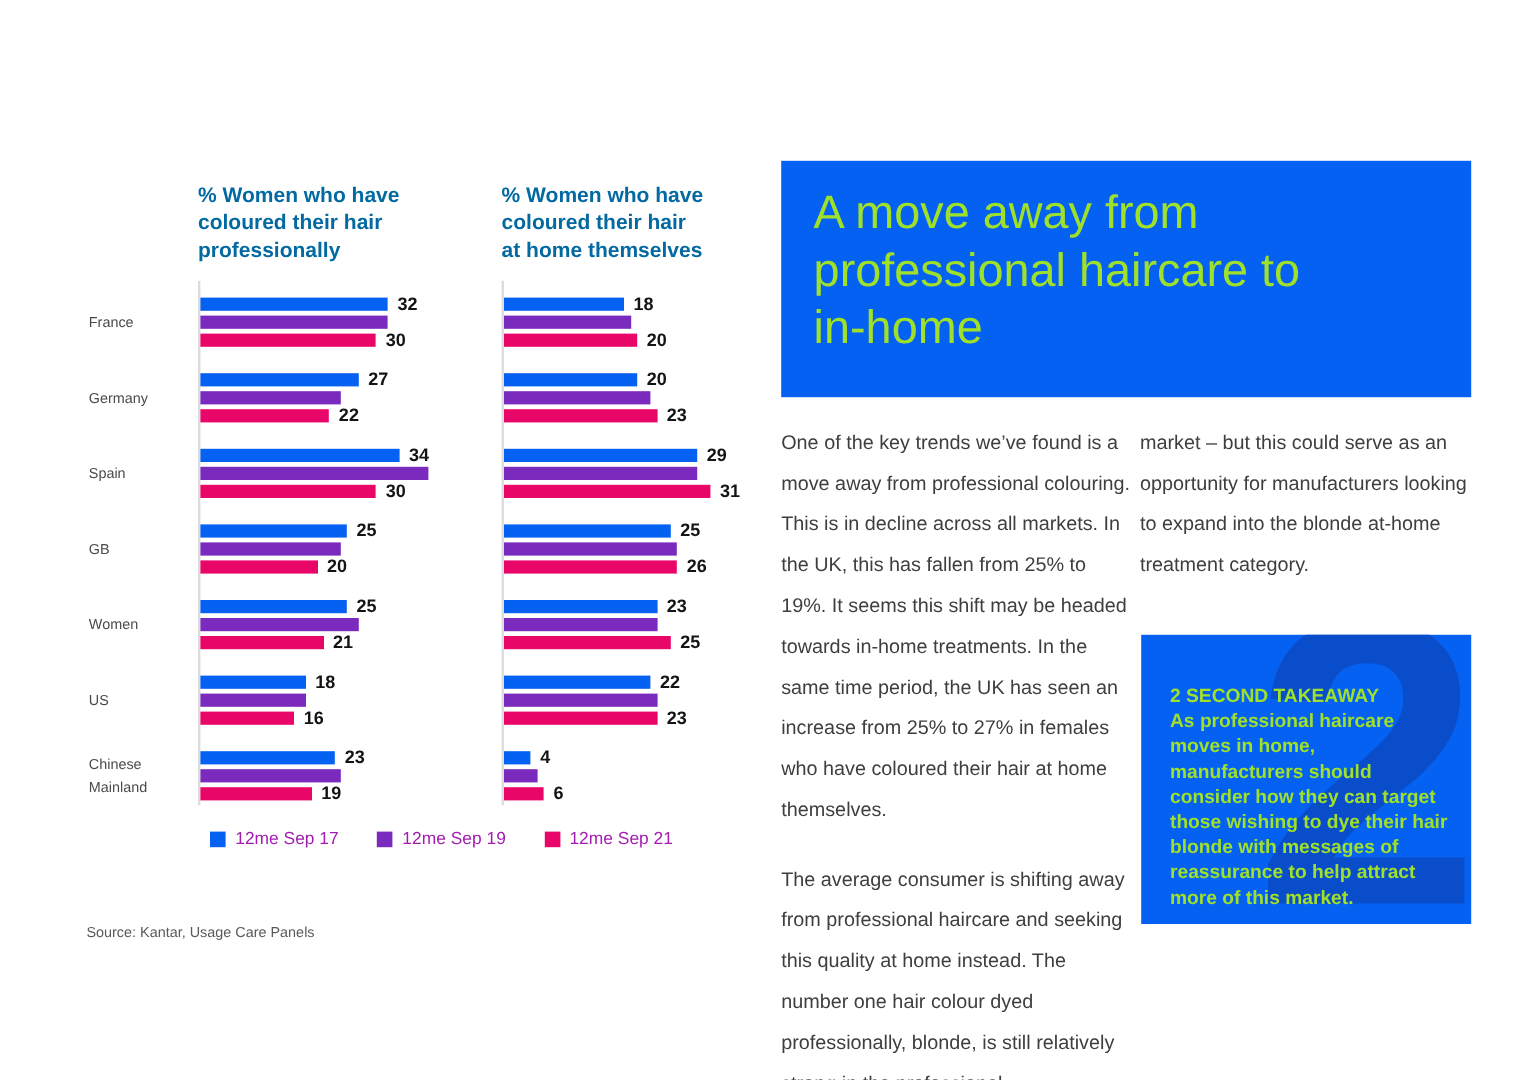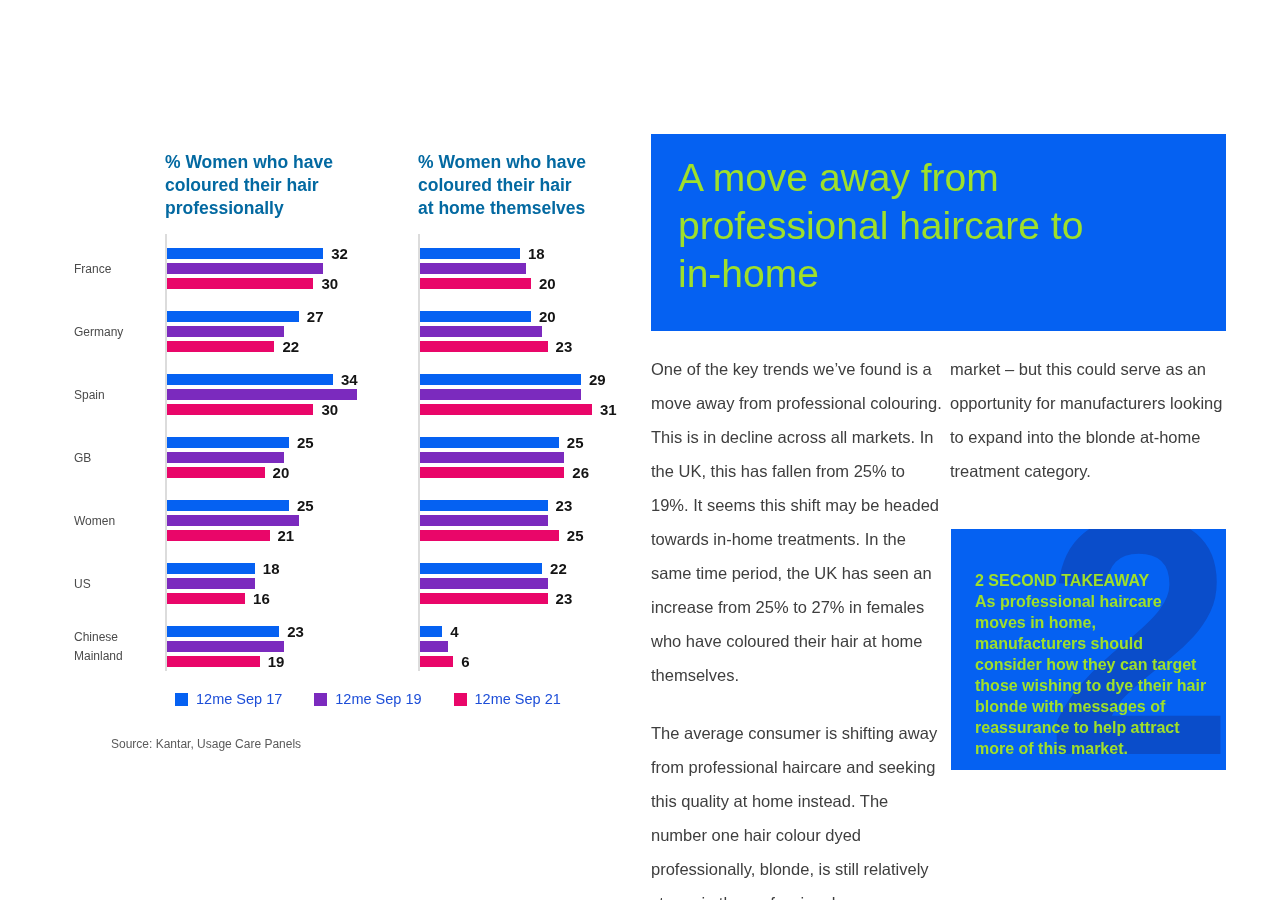--- a/index.html
+++ b/index.html
@@ -26,23 +26,23 @@
   .barline:last-child { margin-bottom:0; }
   .bar { height:11px; flex:0 0 auto; }
   .val { margin-left:8px; font-size:15px; font-weight:bold; color:#141414; line-height:11px; white-space:nowrap; }
   .cat {
     position:absolute; left:-93px; top:50%; transform:translateY(-50%);
     width:88px; font-size:12px; color:#4b4b4b; line-height:19px;
   }
 
   
   #legend { position:absolute; left:175px; top:691px; display:flex; gap:32px; align-items:center; }
-  .legend-item { display:flex; align-items:center; gap:8px; font-size:14.5px; color:#1d4ed8; }
+  .legend-item { display:flex; align-items:center; gap:8px; font-size:14.5px; color:#a21caf; }
   .swatch { width:13px; height:13px; }
-  #source { position:absolute; left:72px; top:737px; font-size:12px; color:#5a5a5a;margin-left:39px; }
+  #source { position:absolute; left:72px; top:770px; font-size:12px; color:#5a5a5a; }
 
   
   #banner {
     position:absolute; left:651px; top:134px; width:575px; height:197px;
     background:var(--blue);
   }
   #headline {
     padding:20px 16px 0 27px; font-size:39px; line-height:48px;
     color:var(--lime); white-space:pre-line; font-weight:normal;
   }

